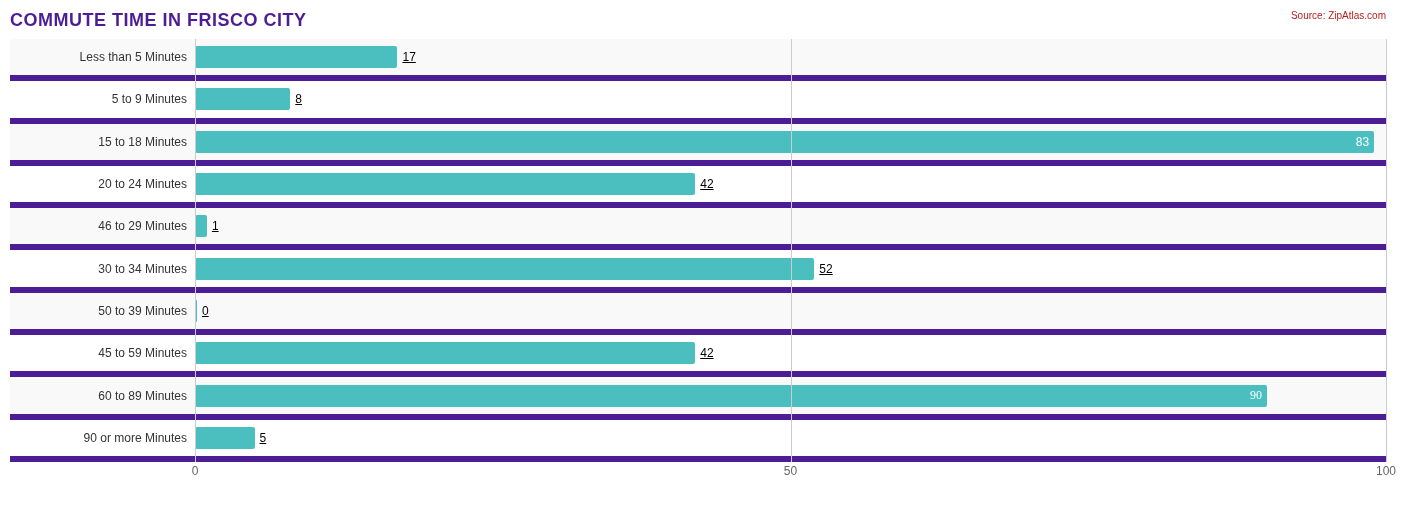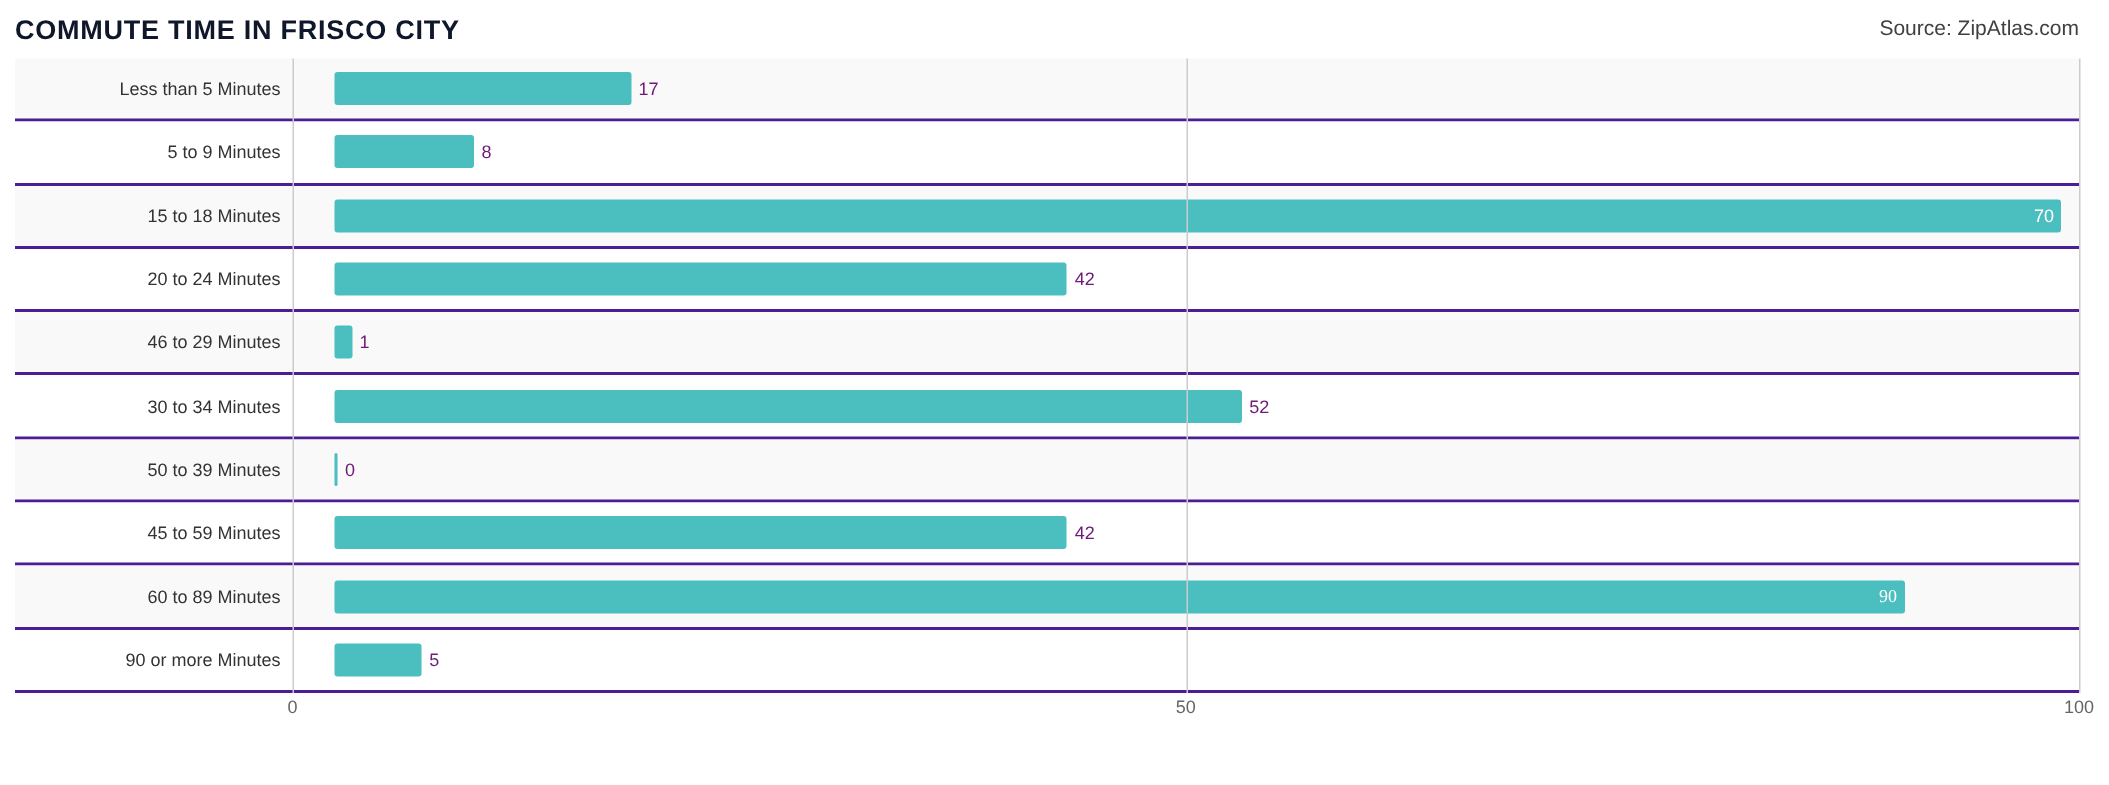--- a/index.html
+++ b/index.html
@@ -12,45 +12,44 @@
     }
     .chart-container {
       width: 1406px;
       height: 523px;
       padding: 10px 20px 50px 10px;
       position: relative;
     }
     .chart-title {
       font-size: 18px;
       font-weight: bold;
-      color: #0f172a;
+      color: #4c1d95;
       margin-bottom: 8px;
       letter-spacing: 0.5px;
     }
     .source-label {
       position: absolute;
       top: 10px;
       right: 20px;
-      font-size: 14px;
-      color: #404040;
+      font-size: 10px;
+      color: #b91c1c;
     }
     .chart-area {
       display: flex;
       flex-direction: column;
       width: 100%;
       height: calc(100% - 40px);
       position: relative;
     }
     .bar-row {
       display: flex;
       align-items: center;
       flex: 1;
-      border-bottom: 2px solid #4c1d95;
+      border-bottom: 6px solid #4c1d95;
       padding: 2px 0;
-      gap: 28px;
     }
     .bar-row:nth-child(odd) {
       background: #f9f9f9;
     }
     .bar-row:nth-child(even) {
       background: #ffffff;
     }
     .bar-label {
       width: 185px;
       min-width: 185px;
@@ -69,23 +68,24 @@
     .bar-fill {
       height: 22px;
       border-radius: 2px;
       display: flex;
       align-items: center;
       position: relative;
       min-width: 2px;
     }
     .bar-value {
       font-size: 12px;
-      color: #701a75;
+      color: #000000;
       margin-left: 5px;
       white-space: nowrap;
+      text-decoration: underline;
     }
     .bar-value-inside {
       font-size: 12px;
       color: #fff;
       margin-left: 5px;
       white-space: nowrap;
       position: absolute;
       right: 5px;
     }
     
@@ -121,21 +121,21 @@
         <div class="bar-label">5 to 9 Minutes</div>
         <div class="bar-track">
           <div class="bar-fill" style="background-color: rgb(75, 191, 191); width: calc(8% + 0px);"></div>
           <span class="bar-value">8</span>
         </div>
       </div>
       <div class="bar-row">
         <div class="bar-label">15 to 18 Minutes</div>
         <div class="bar-track">
           <div class="bar-fill" style="background-color: rgb(75, 191, 191); width: calc(99% + 0px);">
-            <span class="bar-value-inside">70</span>
+            <span class="bar-value-inside">83</span>
           </div>
         </div>
       </div>
       <div class="bar-row">
         <div class="bar-label">20 to 24 Minutes</div>
         <div class="bar-track">
           <div class="bar-fill" style="background-color: rgb(75, 191, 191); width: calc(42% + 0px);"></div>
           <span class="bar-value">42</span>
         </div>
       </div>

